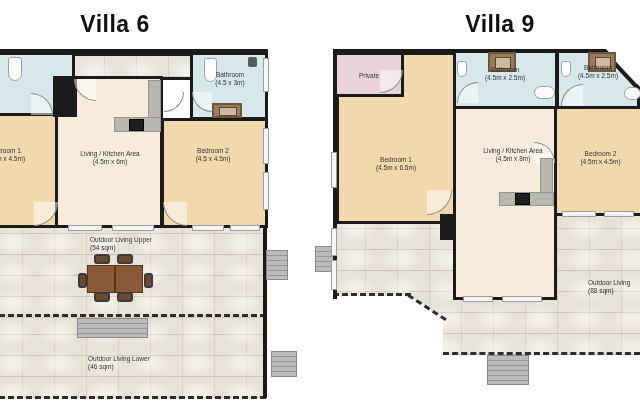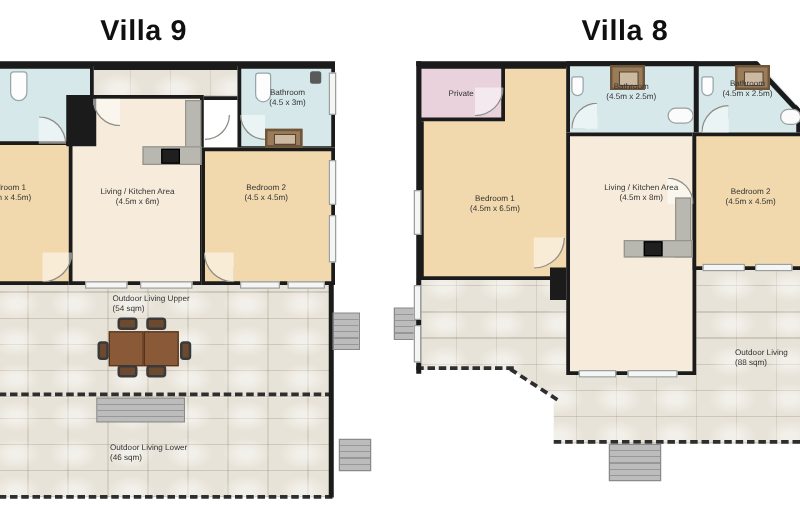--- a/index.html
+++ b/index.html
@@ -41,21 +41,21 @@
   .rlabel span{display:block;}
   .rlabel.la{text-align:left;}
   .villa-title{position:absolute;top:11px;width:160px;text-align:center;
                font-size:23px;font-weight:700;color:#101010;letter-spacing:.5px;}
 </style>
 </head>
 <body>
 
 <div class="canvas">
 
-  <div class="villa-title" style="left:35px;">Villa 9</div>
+  <div class="villa-title" style="left:35px;">Villa 6</div>
 
   <div class="abs stone" style="left:-10px;top:228px;width:276px;height:90px;"></div>
   <div class="abs stone" style="left:-10px;top:318px;width:276px;height:80px;"></div>
   <div class="abs dash" style="left:-10px;top:314px;width:276px;"></div>
   <div class="abs dash" style="left:-10px;top:396px;width:276px;"></div>
   <div class="abs wall" style="left:263px;top:228px;width:4px;height:170px;"></div>
 
   <div class="abs stairs" style="left:266px;top:250px;width:22px;height:30px;"></div>
   <div class="abs stairs" style="left:77px;top:318px;width:71px;height:20px;"></div>
   <div class="abs stairs" style="left:271px;top:351px;width:26px;height:26px;"></div>
@@ -121,21 +121,21 @@
     </div>
   <div class="rlabel la" style="left:90px;top:236px;width:90px;">
     <span>Outdoor Living Upper</span>
       <span>(54 sqm)</span>
     </div>
   <div class="rlabel la" style="left:88px;top:355px;width:90px;">
     <span>Outdoor Living Lower</span>
       <span>(46 sqm)</span>
     </div>
 
-  <div class="villa-title" style="left:420px;">Villa 8</div>
+  <div class="villa-title" style="left:420px;">Villa 9</div>
 
   <div class="abs stone" style="left:333px;top:214px;width:307px;height:141px;
        clip-path:polygon(0px 8px,120px 8px,120px 84px,223px 84px,223px 0px,307px 0px,307px 141px,110px 141px,110px 104px,77px 82px,0px 82px);"></div>
   <div class="abs dash" style="left:443px;top:352px;width:197px;"></div>
   <div class="abs dash" style="left:333px;top:293px;width:78px;"></div>
   <div class="abs dash" style="left:409px;top:294px;width:45px;transform:rotate(33deg);transform-origin:0 0;"></div>
 
   <div class="abs stairs" style="left:315px;top:246px;width:19px;height:26px;"></div>
   <div class="abs stairs" style="left:487px;top:355px;width:42px;height:30px;"></div>
 

